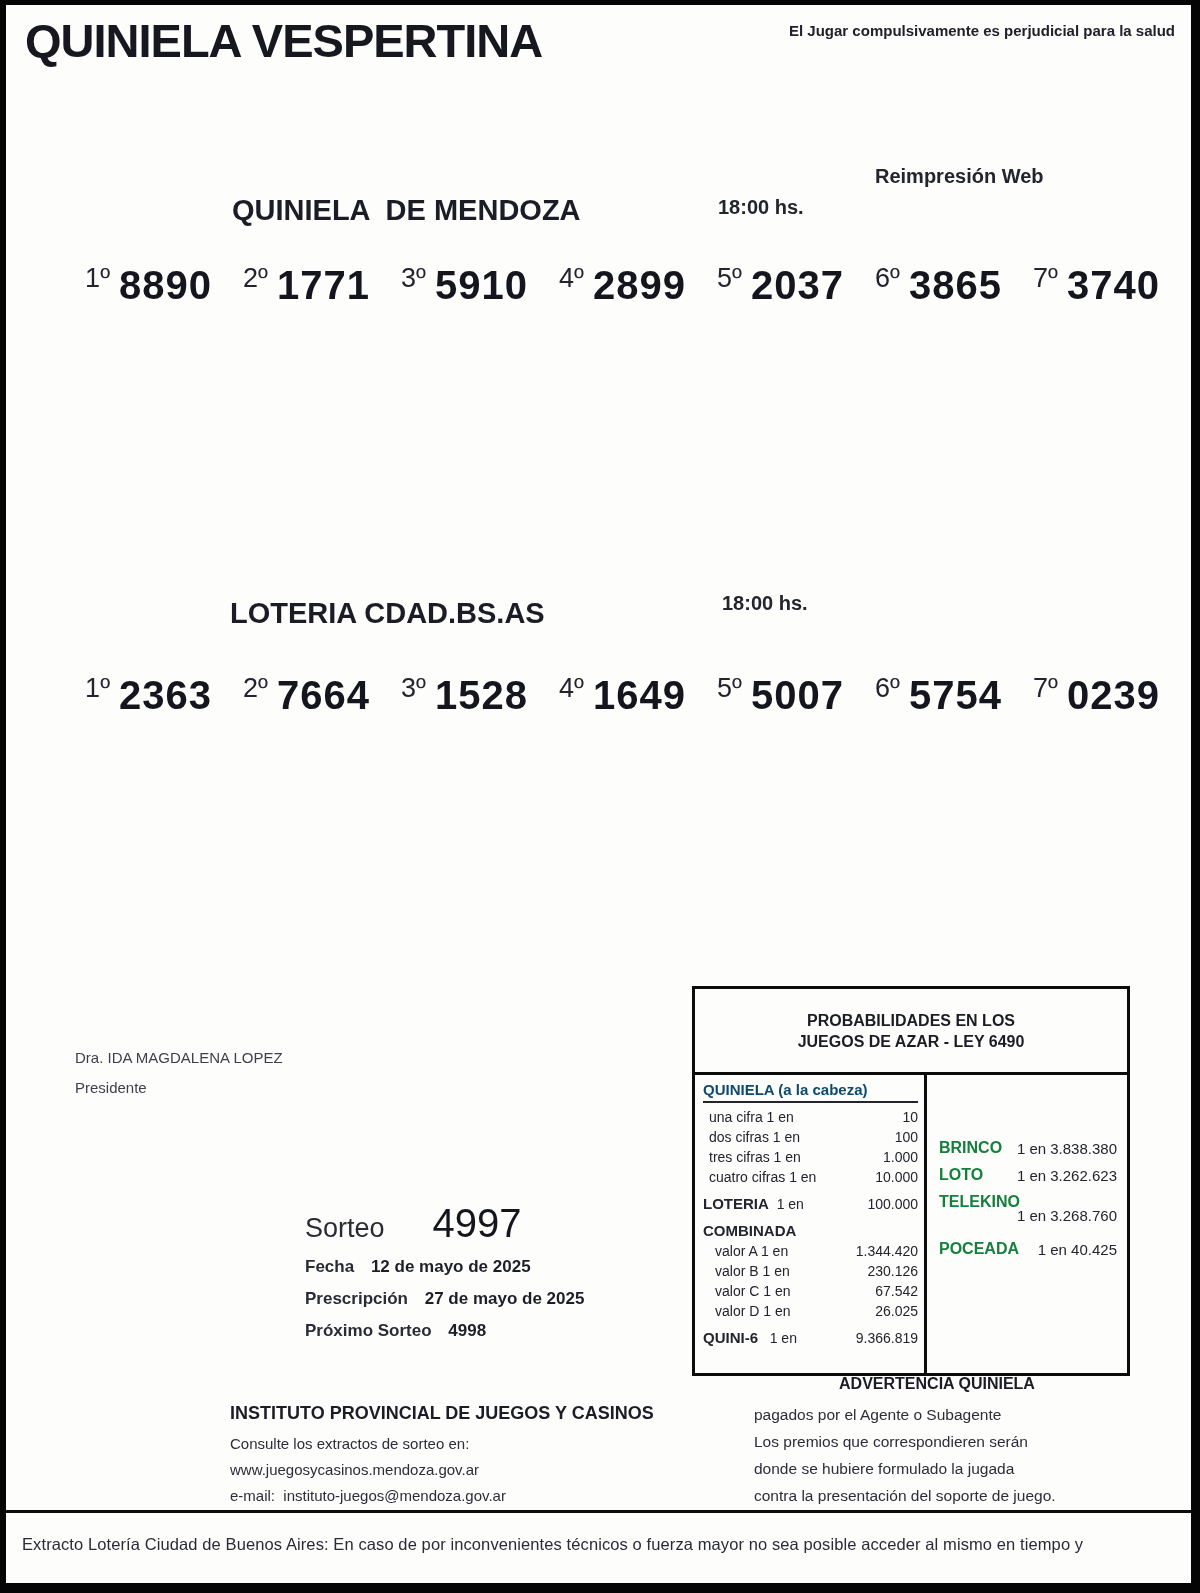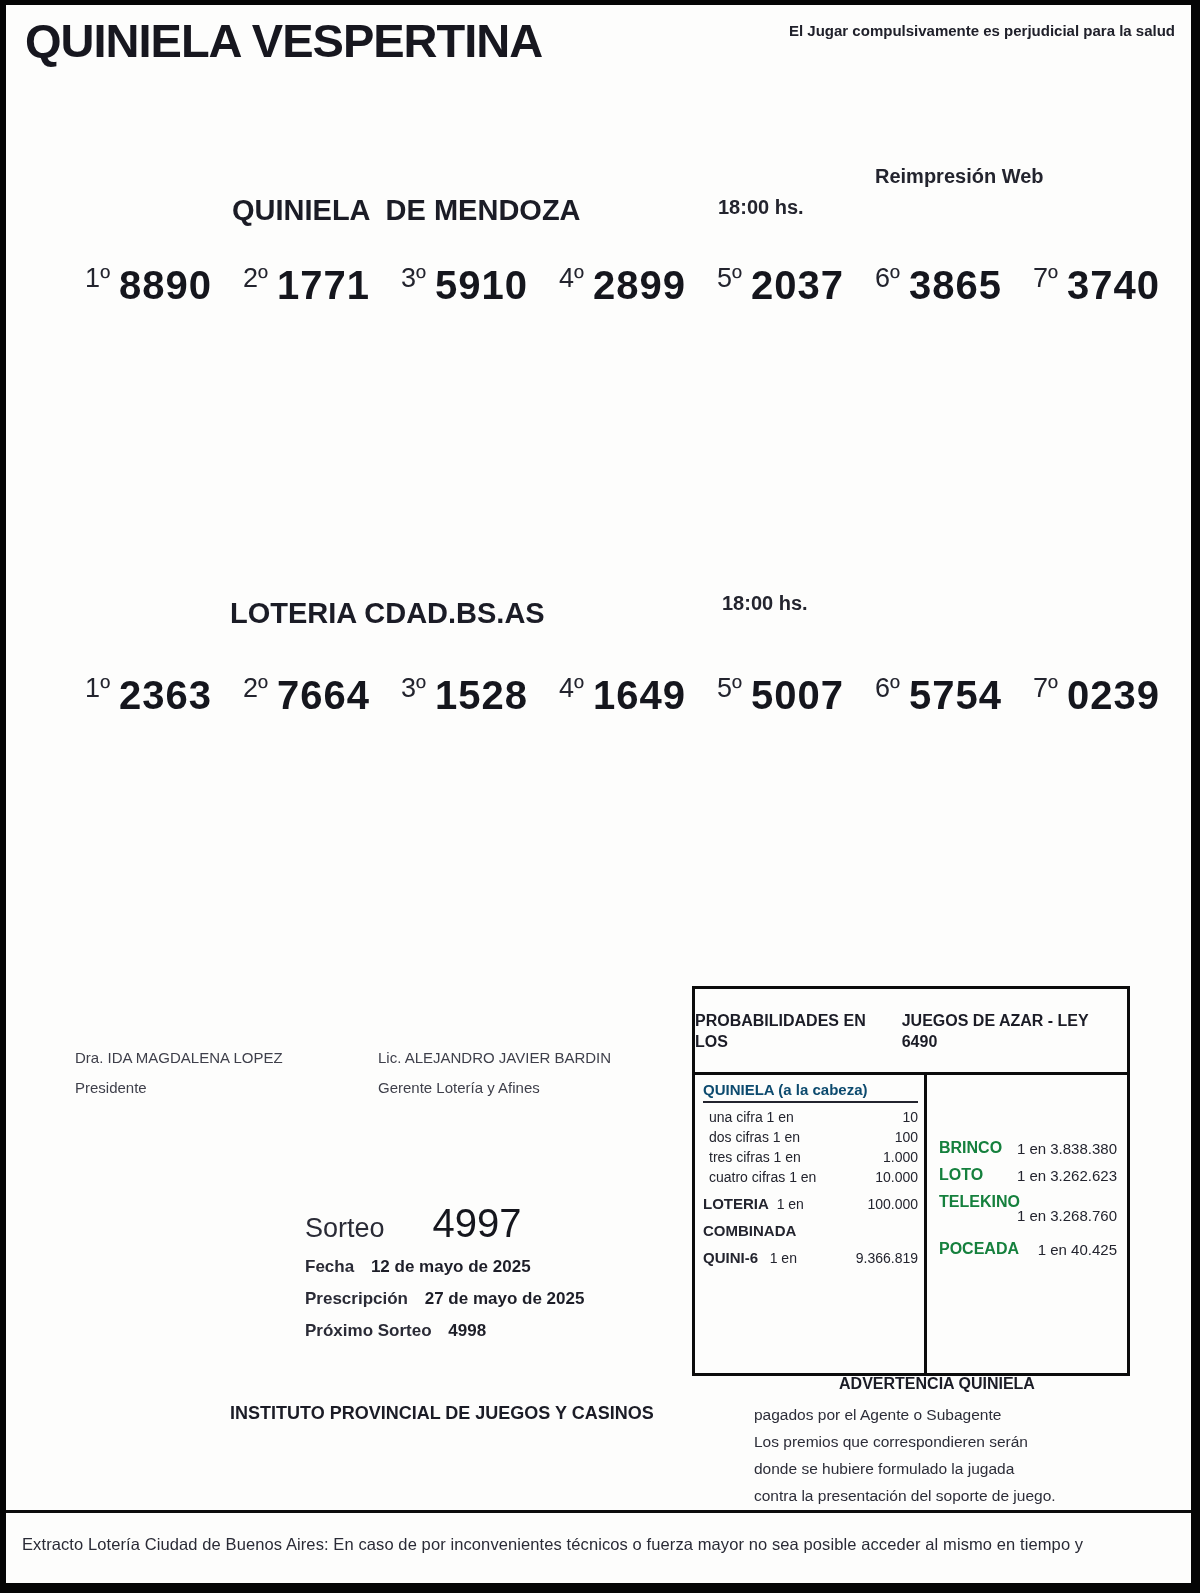--- a/index.html
+++ b/index.html
@@ -52,21 +52,21 @@
   .sorteo-number { font-size: 40px; font-weight: 400; margin-left: 48px; color: #15161d; }
   .meta-row { left: 299px; font-size: 17px; color: #2a2b36; }
   .meta-row .lbl { margin-right: 12px; font-weight: 600; }
   .meta-row .val { font-weight: 700; color: #1d1e28; }
   .prob-box {
     left: 686px; top: 981px; width: 438px; height: 390px;
     border: 3px solid #0c0c0c; background: #fdfdfc;
   }
   .prob-head {
     height: 86px; border-bottom: 3px solid #0c0c0c;
-    display: flex; flex-direction: row; justify-content: center; align-items: center;
+    display: flex; flex-direction: column; justify-content: center; align-items: center;
     font-size: 16px; font-weight: 700; line-height: 21px; color: #1b1c26;
   }
   .prob-body { display: flex; height: 298px; }
   .prob-left { width: 232px; border-right: 3px solid #0c0c0c; padding: 6px 6px 0 8px; }
   .prob-right { flex: 1; padding: 64px 10px 0 12px; }
   .q-heading {
     font-size: 15px; font-weight: 700; border-bottom: 2px solid #23242e;
     padding-bottom: 3px; margin-bottom: 4px; color: #0c4a6e;
   }
   .prow { display: flex; justify-content: space-between; font-size: 14px; line-height: 20px; }
@@ -198,24 +198,20 @@
         <span class="ord">8º</span>
 
       </div>
 
     </div>
 
   <div class="abs official official-1">
     <div>Dra. IDA MAGDALENA LOPEZ</div>
     <div>Presidente</div>
   </div>
-  <div class="abs official official-2">
-    <div>Lic. ALEJANDRO JAVIER BARDIN</div>
-    <div>Gerente Lotería y Afines</div>
-  </div>
 
   <div class="abs sorteo-row">
     <span class="sorteo-label">Sorteo</span>
     <span class="sorteo-number">4997</span>
   </div>
   <div class="abs meta-row fecha-row">
     <span class="lbl">Fecha</span>
     <span class="val">12 de mayo de 2025</span>
   </div>
   <div class="abs meta-row presc-row">
@@ -257,20 +253,42 @@
               <span>10.000</span>
             </div>
           </div>
         <div class="prow gap-top">
           <span><b>LOTERIA</b>&nbsp;&nbsp;<span>1 en</span></span>
           <span>100.000</span>
         </div>
         <div class="prow gap-top">
           <b>COMBINADA</b>
         </div>
+        <div>
+
+            <div class="prow">
+              <span class="ind2">valor A 1 en</span>
+              <span>1.344.420</span>
+            </div>
+
+            <div class="prow">
+              <span class="ind2">valor B 1 en</span>
+              <span>230.126</span>
+            </div>
+
+            <div class="prow">
+              <span class="ind2">valor C 1 en</span>
+              <span>67.542</span>
+            </div>
+
+            <div class="prow">
+              <span class="ind2">valor D 1 en</span>
+              <span>26.025</span>
+            </div>
+          </div>
         <div class="prow gap-top">
           <span><b>QUINI-6</b>&nbsp;&nbsp;&nbsp;<span>1 en</span></span>
           <span>9.366.819</span>
         </div>
       </div>
       <div class="prob-right">
         <div class="other-row">
           <span class="other-name">BRINCO</span>
           <span class="other-odds">1 en 3.838.380</span>
         </div>
@@ -296,19 +314,24 @@
       <div>pagados por el Agente o Subagente</div>
 
       <div>Los premios que correspondieren serán</div>
 
       <div>donde se hubiere formulado la jugada</div>
 
       <div>contra la presentación del soporte de juego.</div>
     </div>
 
   <div class="abs inst-heading">INSTITUTO PROVINCIAL DE JUEGOS Y CASINOS</div>
+  <div class="abs inst-lines">
+    <div>Consulte los extractos de sorteo en:</div>
+    <div>www.juegosycasinos.mendoza.gov.ar</div>
+    <div class="pre">e-mail:  instituto-juegos@mendoza.gov.ar</div>
+  </div>
 
   <div class="abs footer-divider"></div>
   <div class="abs footer-lines">
     <div>Extracto Lotería Ciudad de Buenos Aires: En caso de por inconvenientes técnicos o fuerza mayor no sea posible acceder al mismo en tiempo y</div>
   </div>
 
 </div>
 
 </body></html>

